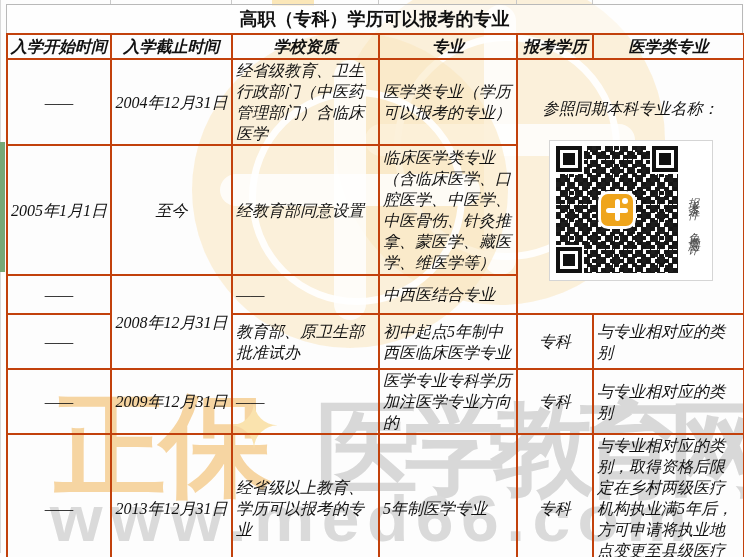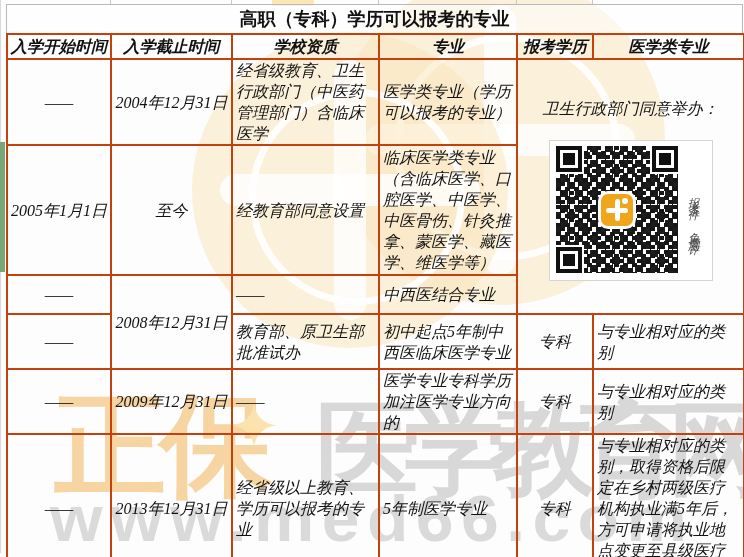--- a/index.html
+++ b/index.html
@@ -157,21 +157,21 @@
         <th>专业</th>
         <th>报考学历</th>
         <th>医学类专业</th>
       </tr>
       <tr class="r1">
         <td class="c date">——</td>
         <td class="c date">2004年12月31日</td>
         <td class="l">经省级教育、卫生行政部门（中医药管理部门）含临床医学</td>
         <td class="l">医学类专业（学历可以报考的专业）</td>
         <td class="qrcell" rowspan="3" colspan="2">
-          <div class="qr-caption">卫生行政部门同意举办：</div>
+          <div class="qr-caption">参照同期本科专业名称：</div>
           <div class="qr-box">
             <div class="qr-matrix">
               <div class="finder tl"></div>
               <div class="finder tr"></div>
               <div class="finder bl"></div>
               <div class="qr-logo">
                 <i class="b1"></i>
                     <i class="b2"></i>
                     <i class="dot"></i>
               </div>

